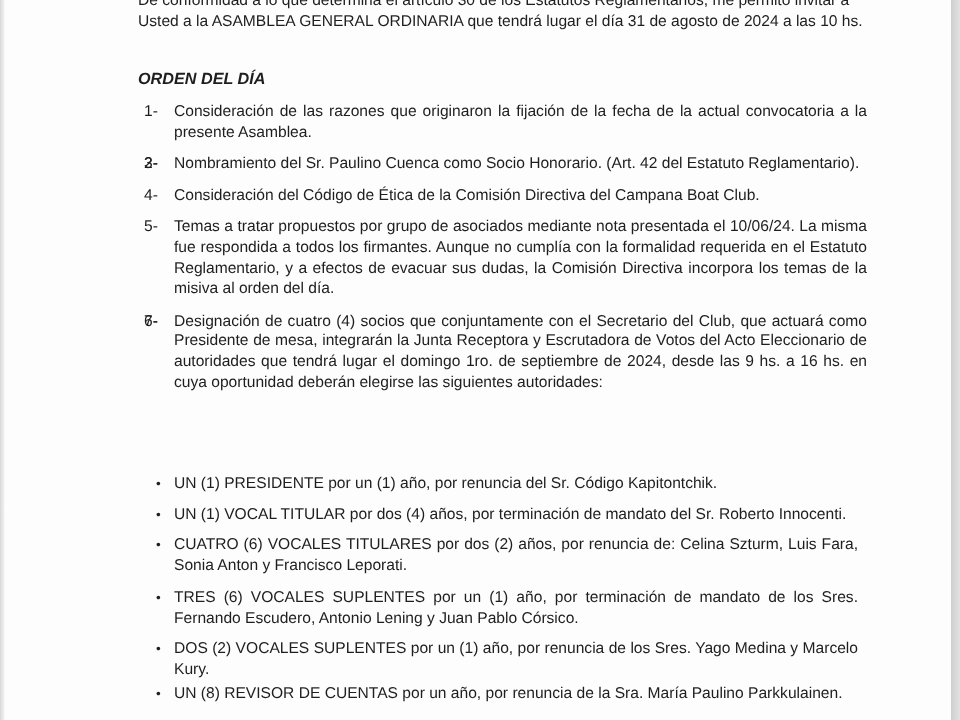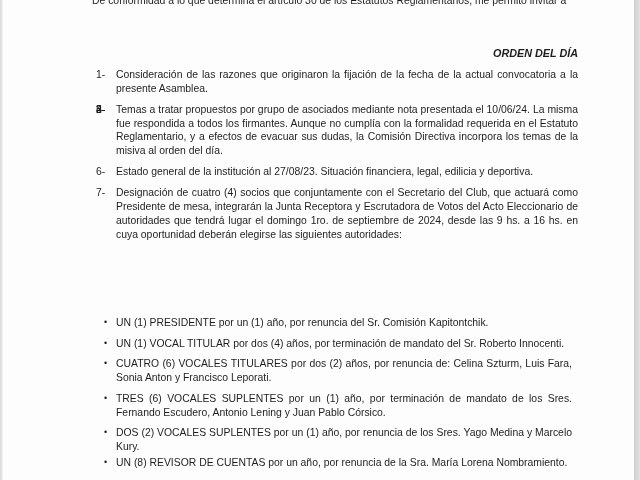--- a/index.html
+++ b/index.html
@@ -45,21 +45,21 @@
       top: -6px;
       width: 486px;
       text-align: left;
     }
     .intro p { margin: 0; }
     .title {
       position: absolute;
       left: 92px;
       top: 47px;
       width: 486px;
-      text-align: right;
+      text-align: left;
       font-weight: bold;
       font-style: italic;
       font-size: 10.8px;
     }
     .agenda {
       position: absolute;
       left: 92px;
       top: 68px;
       width: 486px;
       margin: 0;
@@ -102,75 +102,77 @@
     .pos-bold { font-weight: normal; }
   </style>
 </head>
 <body>
 
 <div class="viewport">
   <div class="page">
 
     <div class="intro">
       <p>De conformidad a lo que determina el artículo 30 de los Estatutos Reglamentarios, me permito invitar a</p>
+      <p>Usted a la ASAMBLEA GENERAL ORDINARIA que tendrá lugar el día 31 de agosto de 2024 a las 10 hs.</p>
     </div>
 
     <div class="title">ORDEN DEL DÍA</div>
 
     <ol class="agenda">
       <li class="agenda-item">
         <span class="agenda-num">1-</span>
         <span>Consideración de las razones que originaron la fijación de la fecha de la actual convocatoria a la presente Asamblea.</span>
       </li>
       <li class="agenda-item">
         <span class="agenda-num">2-</span>
       </li>
       <li class="agenda-item">
         <span class="agenda-num">3-</span>
+        <span>Nombramiento del Sr. Paulino Cuenca como Socio Honorario. (Art. 42 del Estatuto Reglamentario).</span>
       </li>
       <li class="agenda-item">
         <span class="agenda-num">4-</span>
+        <span>Consideración del Código de Ética de la Comisión Directiva del Campana Boat Club.</span>
       </li>
       <li class="agenda-item">
         <span class="agenda-num">5-</span>
         <span>Temas a tratar propuestos por grupo de asociados mediante nota presentada el 10/06/24. La misma fue respondida a todos los firmantes. Aunque no cumplía con la formalidad requerida en el Estatuto Reglamentario, y a efectos de evacuar sus dudas, la Comisión Directiva incorpora los temas de la misiva al orden del día.</span>
       </li>
       <li class="agenda-item">
         <span class="agenda-num">6-</span>
-        <span>Estado general de la institución al 27/08/23. Situación financiera, legal, edilicia y deportiva.</span>
       </li>
       <li class="agenda-item">
         <span class="agenda-num">7-</span>
         <span>Designación de cuatro (4) socios que conjuntamente con el Secretario del Club, que actuará como Presidente de mesa, integrarán la Junta Receptora y Escrutadora de Votos del Acto Eleccionario de autoridades que tendrá lugar el domingo 1ro. de septiembre de 2024, desde las 9 hs. a 16 hs. en cuya oportunidad deberán elegirse las siguientes autoridades:</span>
       </li>
     </ol>
 
     <ul class="positions">
       <li class="position-item">
         <span class="bullet">•</span>
-        <span class="pos-bold">UN (1) PRESIDENTE por un (1) año,</span><span> por renuncia del Sr. Comisión Kapitontchik.</span>
+        <span class="pos-bold">UN (1) PRESIDENTE por un (1) año,</span><span> por renuncia del Sr. Código Kapitontchik.</span>
       </li>
       <li class="position-item">
         <span class="bullet">•</span>
         <span class="pos-bold">UN (1) VOCAL TITULAR por dos (4) años</span><span>, por terminación de mandato del Sr. Roberto Innocenti.</span>
       </li>
       <li class="position-item">
         <span class="bullet">•</span>
         <span class="pos-bold">CUATRO (6) VOCALES TITULARES por dos (2) años</span><span>, por renuncia de: Celina Szturm, Luis Fara, Sonia Anton y Francisco Leporati.</span>
       </li>
       <li class="position-item">
         <span class="bullet">•</span>
         <span class="pos-bold">TRES (6)  VOCALES SUPLENTES por un (1) año</span><span>, por terminación de mandato de los Sres. Fernando Escudero, Antonio Lening y Juan Pablo Córsico.</span>
       </li>
       <li class="position-item tight">
         <span class="bullet">•</span>
         <span class="pos-bold">DOS (2)  VOCALES SUPLENTES por un (1) año</span><span>, por renuncia de los Sres.  Yago Medina y Marcelo Kury.</span>
       </li>
       <li class="position-item">
         <span class="bullet">•</span>
-        <span class="pos-bold">UN (8) REVISOR DE CUENTAS por un año,</span><span> por renuncia de la Sra. María Lorena Nombramiento.</span>
+        <span class="pos-bold">UN (8) REVISOR DE CUENTAS por un año,</span><span> por renuncia de la Sra. María Paulino Parkkulainen.</span>
       </li>
     </ul>
 
   </div>
   <div class="left-edge"></div>
   <div class="right-edge"></div>
 </div>
 
 </body></html>

